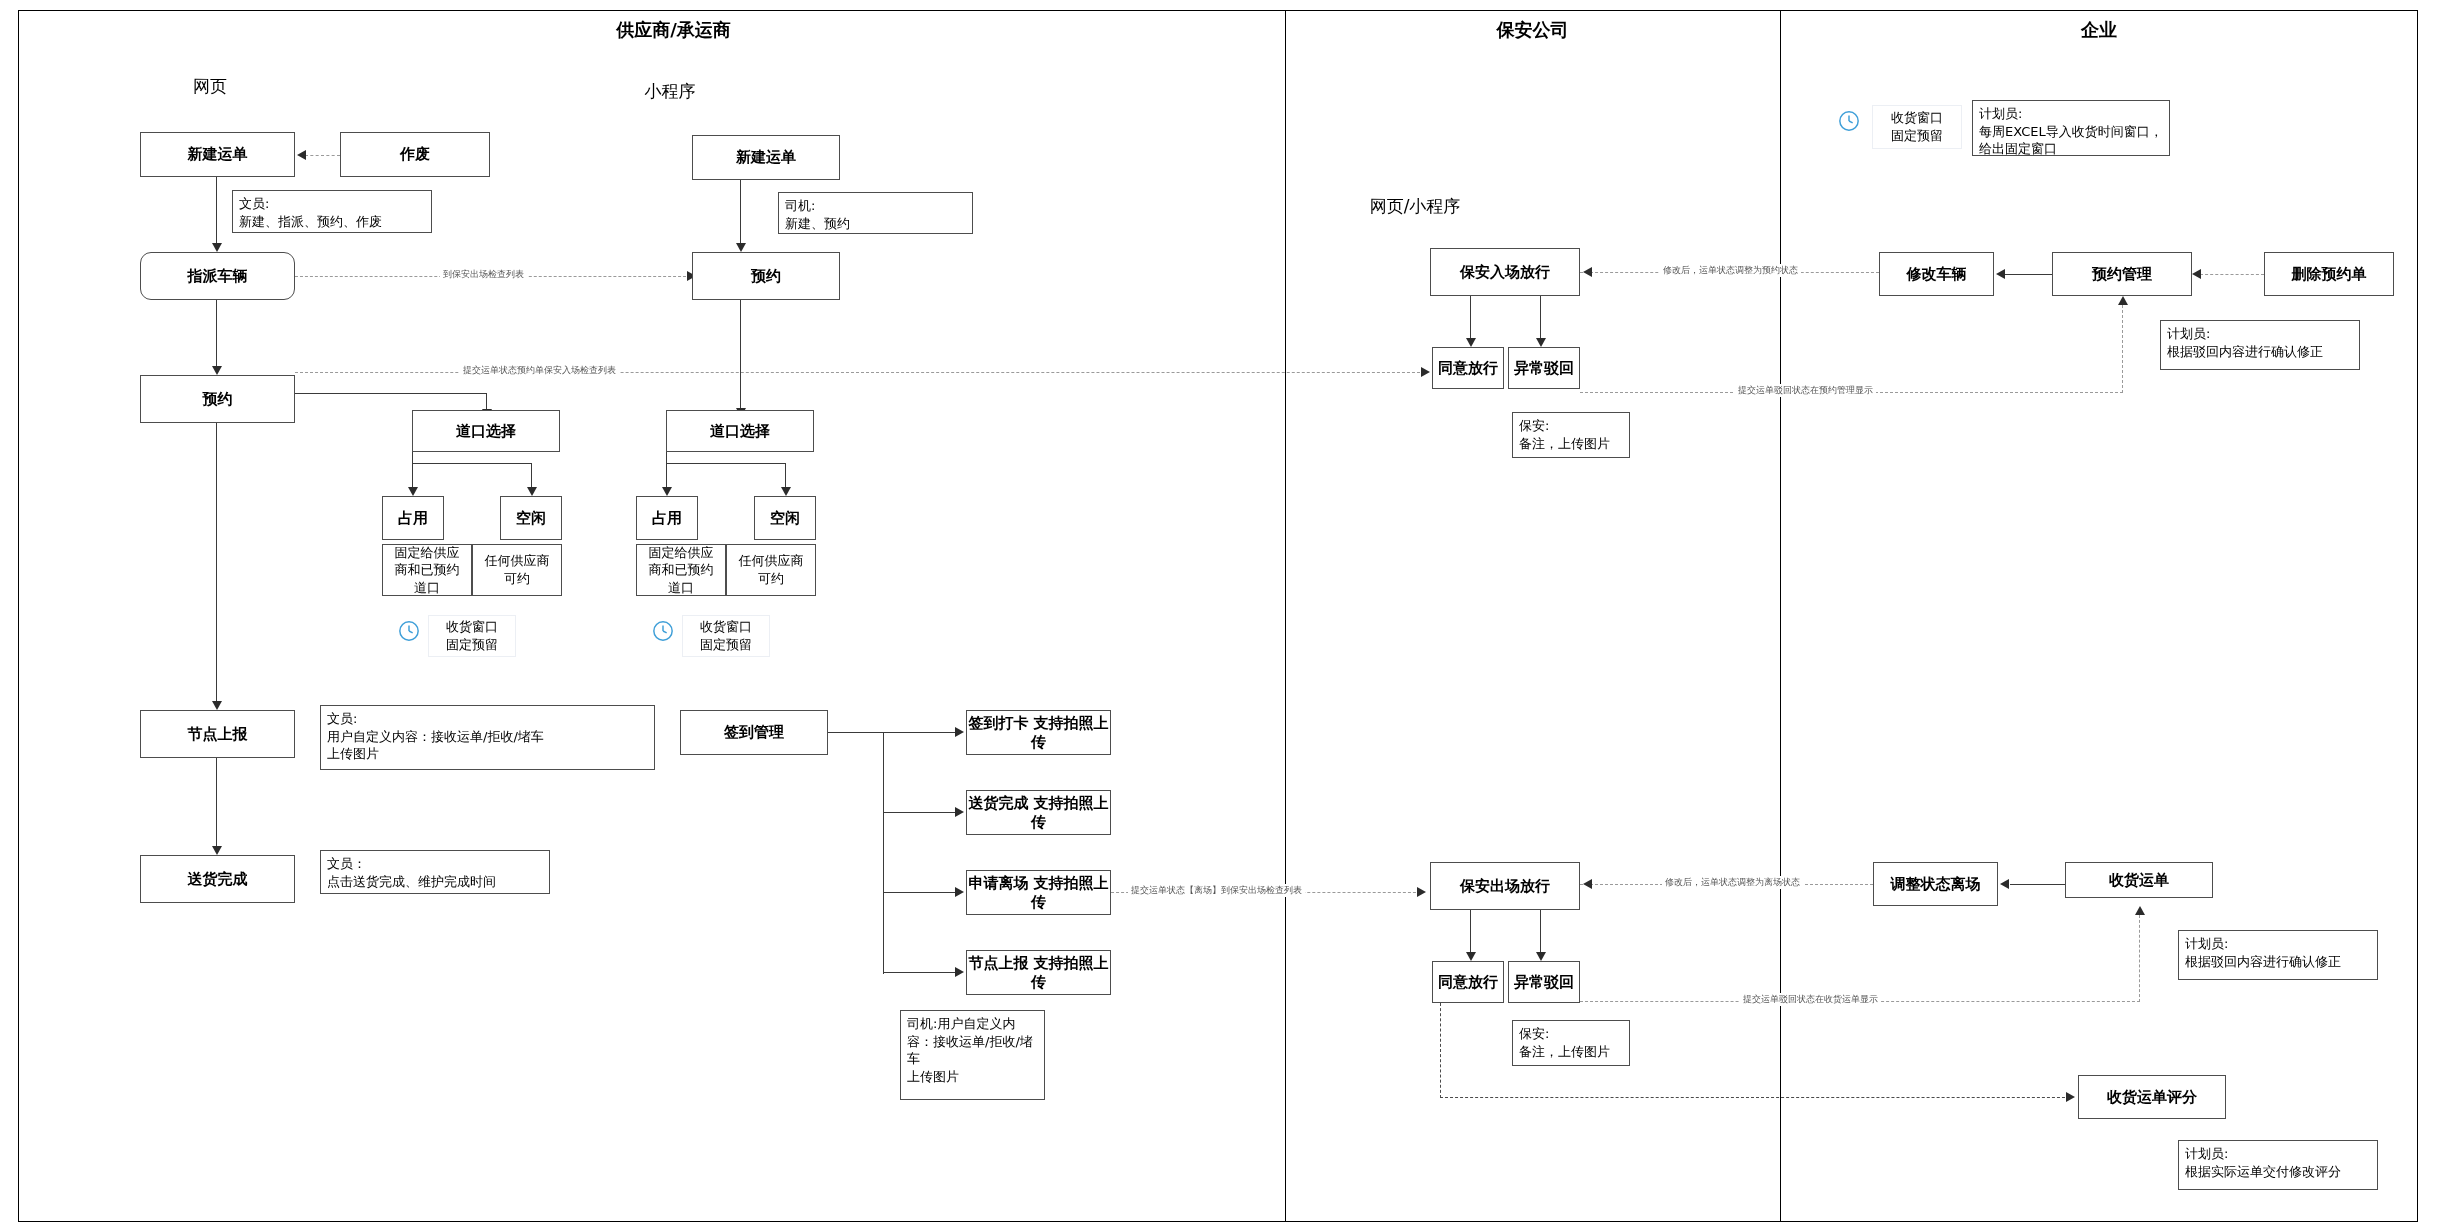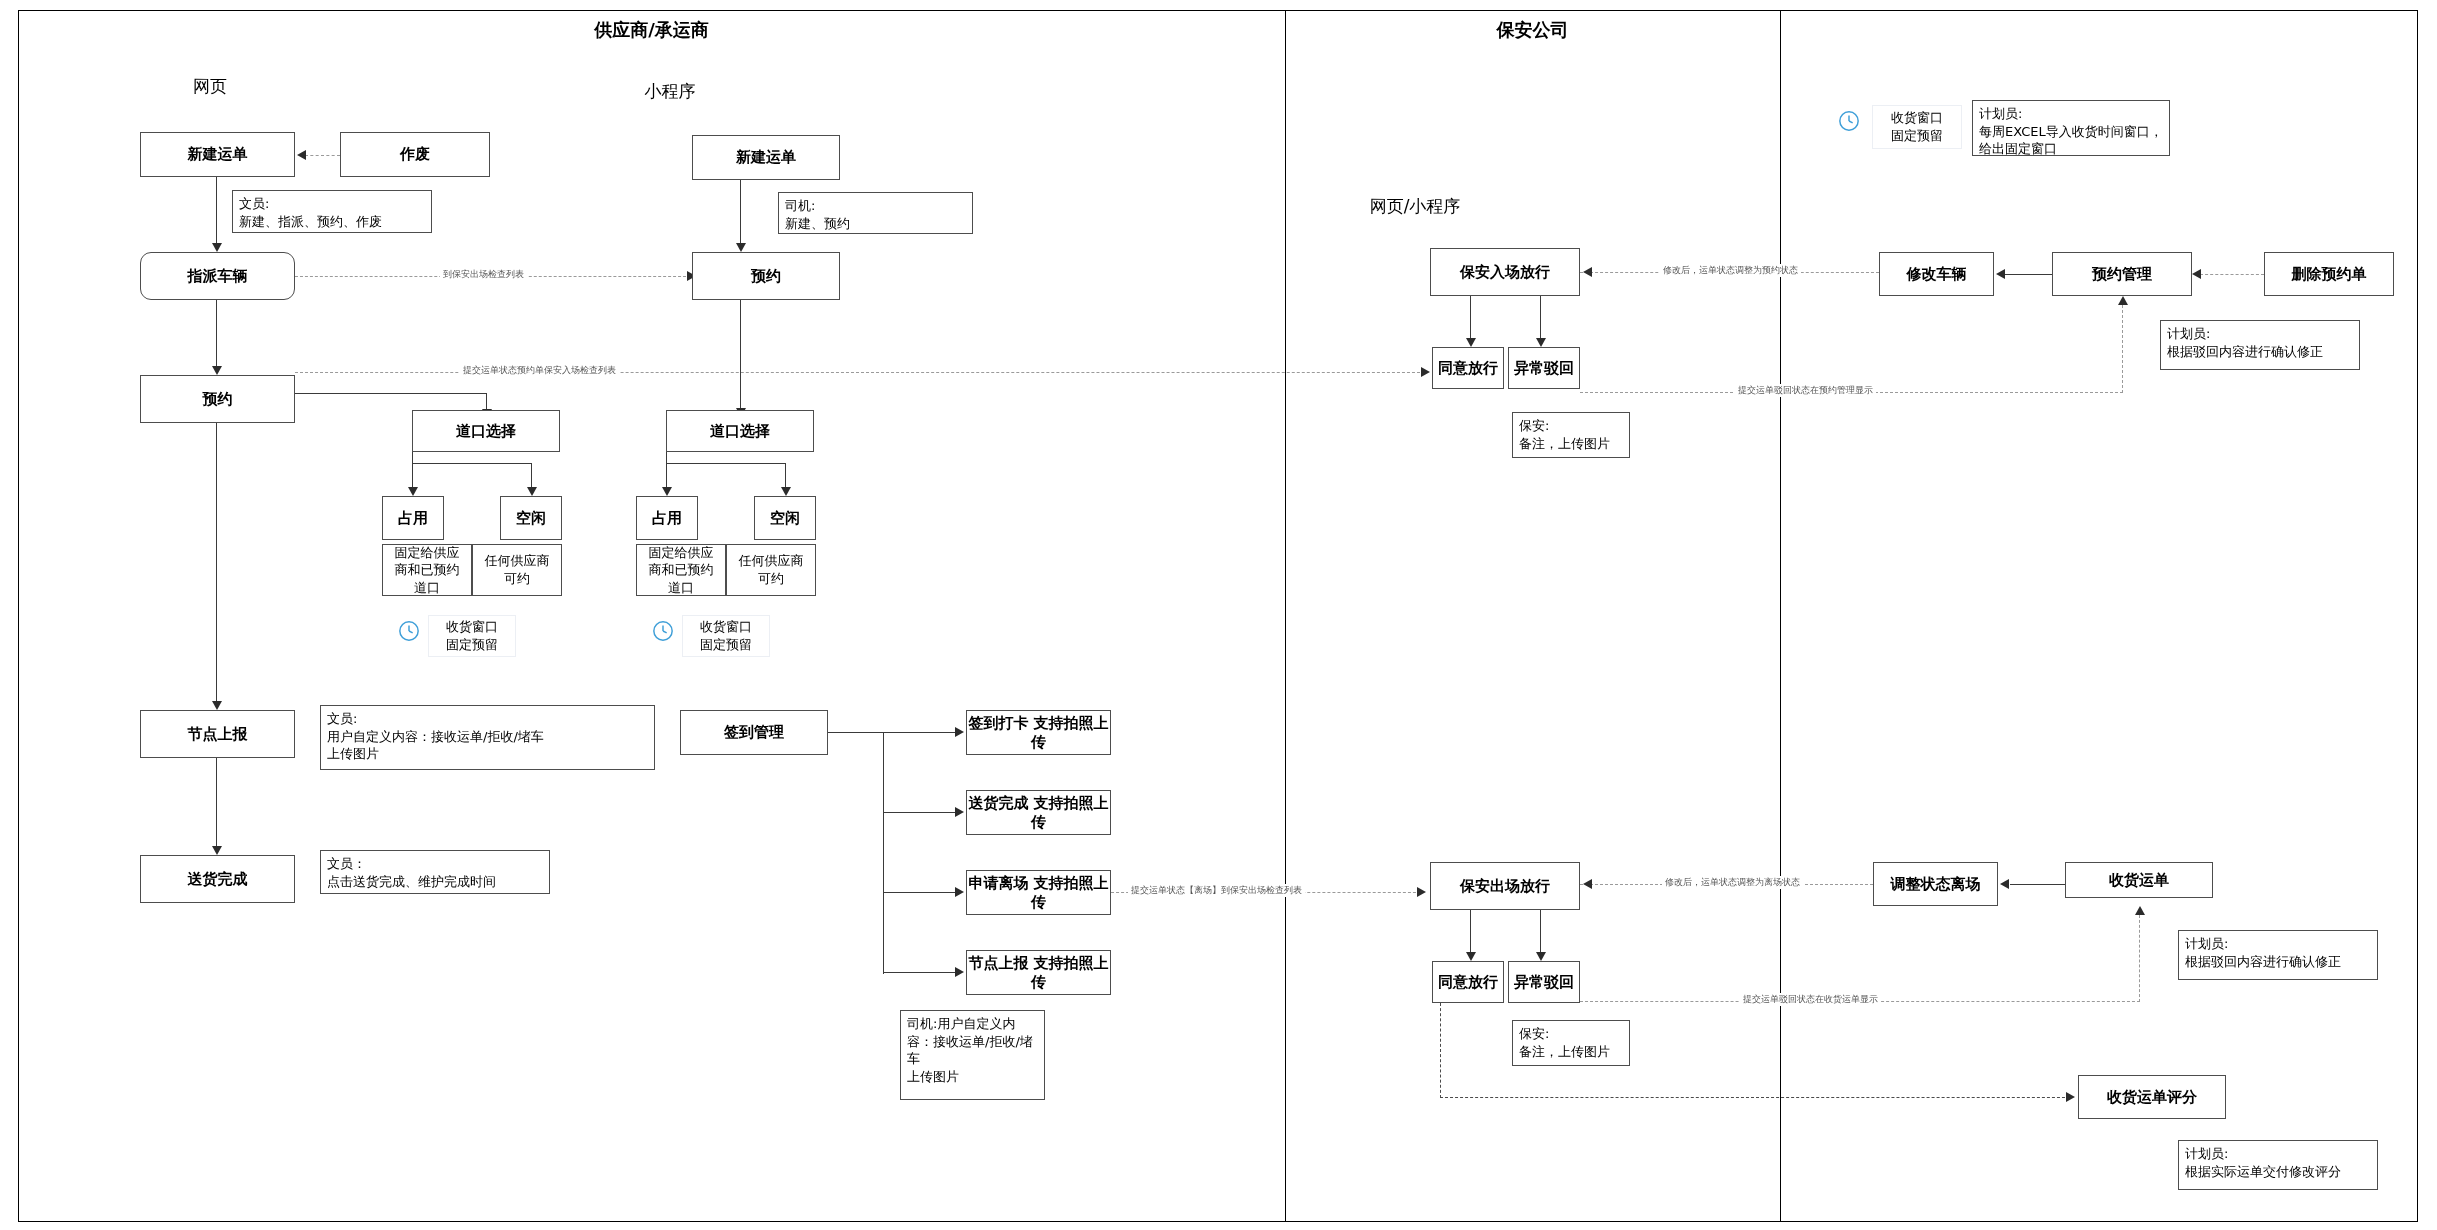--- a/index.html
+++ b/index.html
@@ -42,22 +42,23 @@
 </style>
 </head>
 <body>
 
 <div id="canvas">
 
   <div class="lane-frame" style="left:18px;top:10px;width:2400px;height:1212px;"></div>
   <div class="lane-div" style="left:1285px;top:10px;height:1212px;"></div>
   <div class="lane-div" style="left:1780px;top:10px;height:1212px;"></div>
 
-  <div class="lane-title" style="left:18px;top:18px;width:1267px;">供应商/承运商</div>
+  <div class="lane-title" style="left:18px;top:18px;width:1267px;padding-left:22px;">供应商/承运商</div>
   <div class="lane-title" style="left:1285px;top:18px;width:495px;">保安公司</div>
+  <div class="lane-title" style="left:1780px;top:18px;width:638px;">企业</div>
 
   <div class="col-title" style="left:150px;top:75px;width:120px;">网页</div>
   <div class="col-title" style="left:610px;top:80px;width:120px;">小程序</div>
   <div class="col-title" style="left:1335px;top:195px;width:160px;">网页/小程序</div>
 
   <div class="node" style="left:140px;top:132px;width:155px;height:45px;">新建运单</div>
   <div class="node" style="left:340px;top:132px;width:150px;height:45px;">作废</div>
 
   <div class="dln h" style="left:305px;top:155px;width:35px;"></div>
   <div class="arw lf" style="left:297px;top:150px;"></div>

